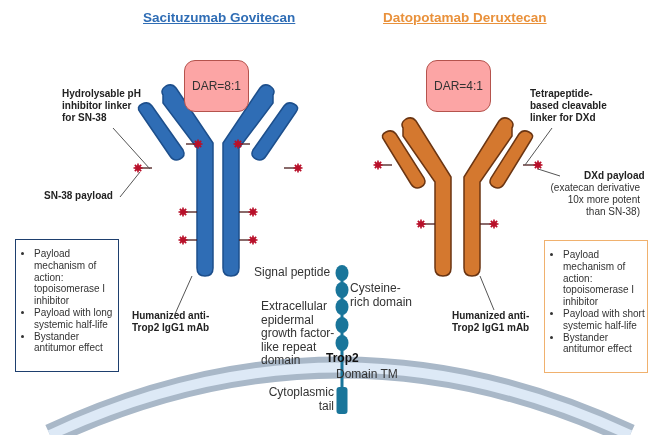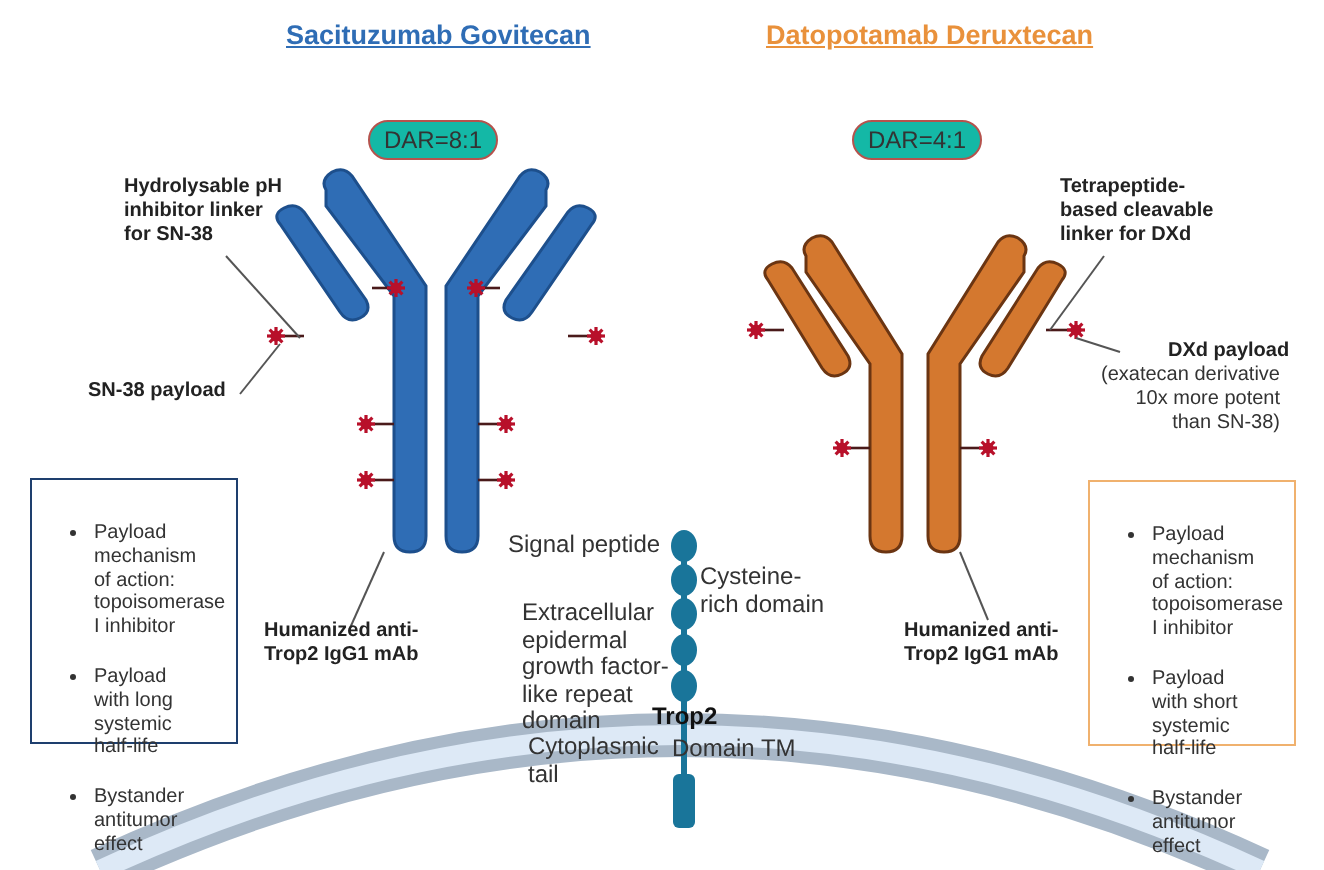--- a/index.html
+++ b/index.html
@@ -2,27 +2,27 @@
 <html><head>
 <meta charset="utf-8">
 <style>
   html, body { margin: 0; padding: 0; background: #ffffff; }
   body { width: 662px; height: 435px; position: relative; overflow: hidden;
          font-family: "Liberation Sans", sans-serif; color: #222; }
   .abs { position: absolute; }
   .title { font-weight: bold; font-size: 13.5px; text-decoration: underline; white-space: nowrap; }
   .title-blue { color: #2f6db5; }
   .title-orange { color: #e9913b; }
-  .dar { border: 1.6px solid #b5534d; border-radius: 11px; font-size: 12px; padding: 2px 7px;
-         color: #333; background: #14b8a6; white-space: nowrap; }
+  .dar { border: 1.6px solid #b5534d; border-radius: 11px; font-size: 12px; padding: 18px 7px;
+         color: #333; background: #fca5a5; white-space: nowrap; }
   .lbl-bold { font-weight: bold; font-size: 10px; line-height: 12px; text-align: left; color: #222; }
   .lbl { font-size: 10px; line-height: 12px; text-align: right; color: #333; }
   .box { background: #fff; font-size: 10px; line-height: 11.8px; color: #333; box-sizing: border-box; }
   .box ul { margin: 0; padding: 0 0 0 15px; }
-  .box li { margin: 13px; }
+  .box li { margin: 0; }
   .box-blue { border: 1.6px solid #1e3f6e; }
   .box-orange { border: 1.6px solid #f0b16e; }
   .trop-lbl { font-size: 12px; line-height: 13.5px; color: #333; }
 </style>
 </head>
 <body>
 
 <svg class="abs" style="left:0;top:0" width="662" height="435" viewBox="0 0 662 435">
 
   <g>
@@ -220,16 +220,16 @@
 </div>
 <div class="abs trop-lbl" style="left:261px;top:300px;">
   <div>Extracellular</div>
   <div>epidermal</div>
   <div>growth factor-</div>
   <div>like repeat</div>
   <div>domain</div>
 </div>
 <div class="abs" style="left:326px;top:351px;font-weight:bold;font-size:12px;color:#111;">Trop2</div>
 <div class="abs trop-lbl" style="left:336px;top:368px;white-space:nowrap;">Domain TM</div>
-<div class="abs trop-lbl" style="left:264px;top:367px;text-align:left;width:70px;">
+<div class="abs trop-lbl" style="left:264px;top:386px;text-align:right;width:70px;">
   <div>Cytoplasmic</div>
   <div>tail</div>
 </div>
 
 </body></html>

